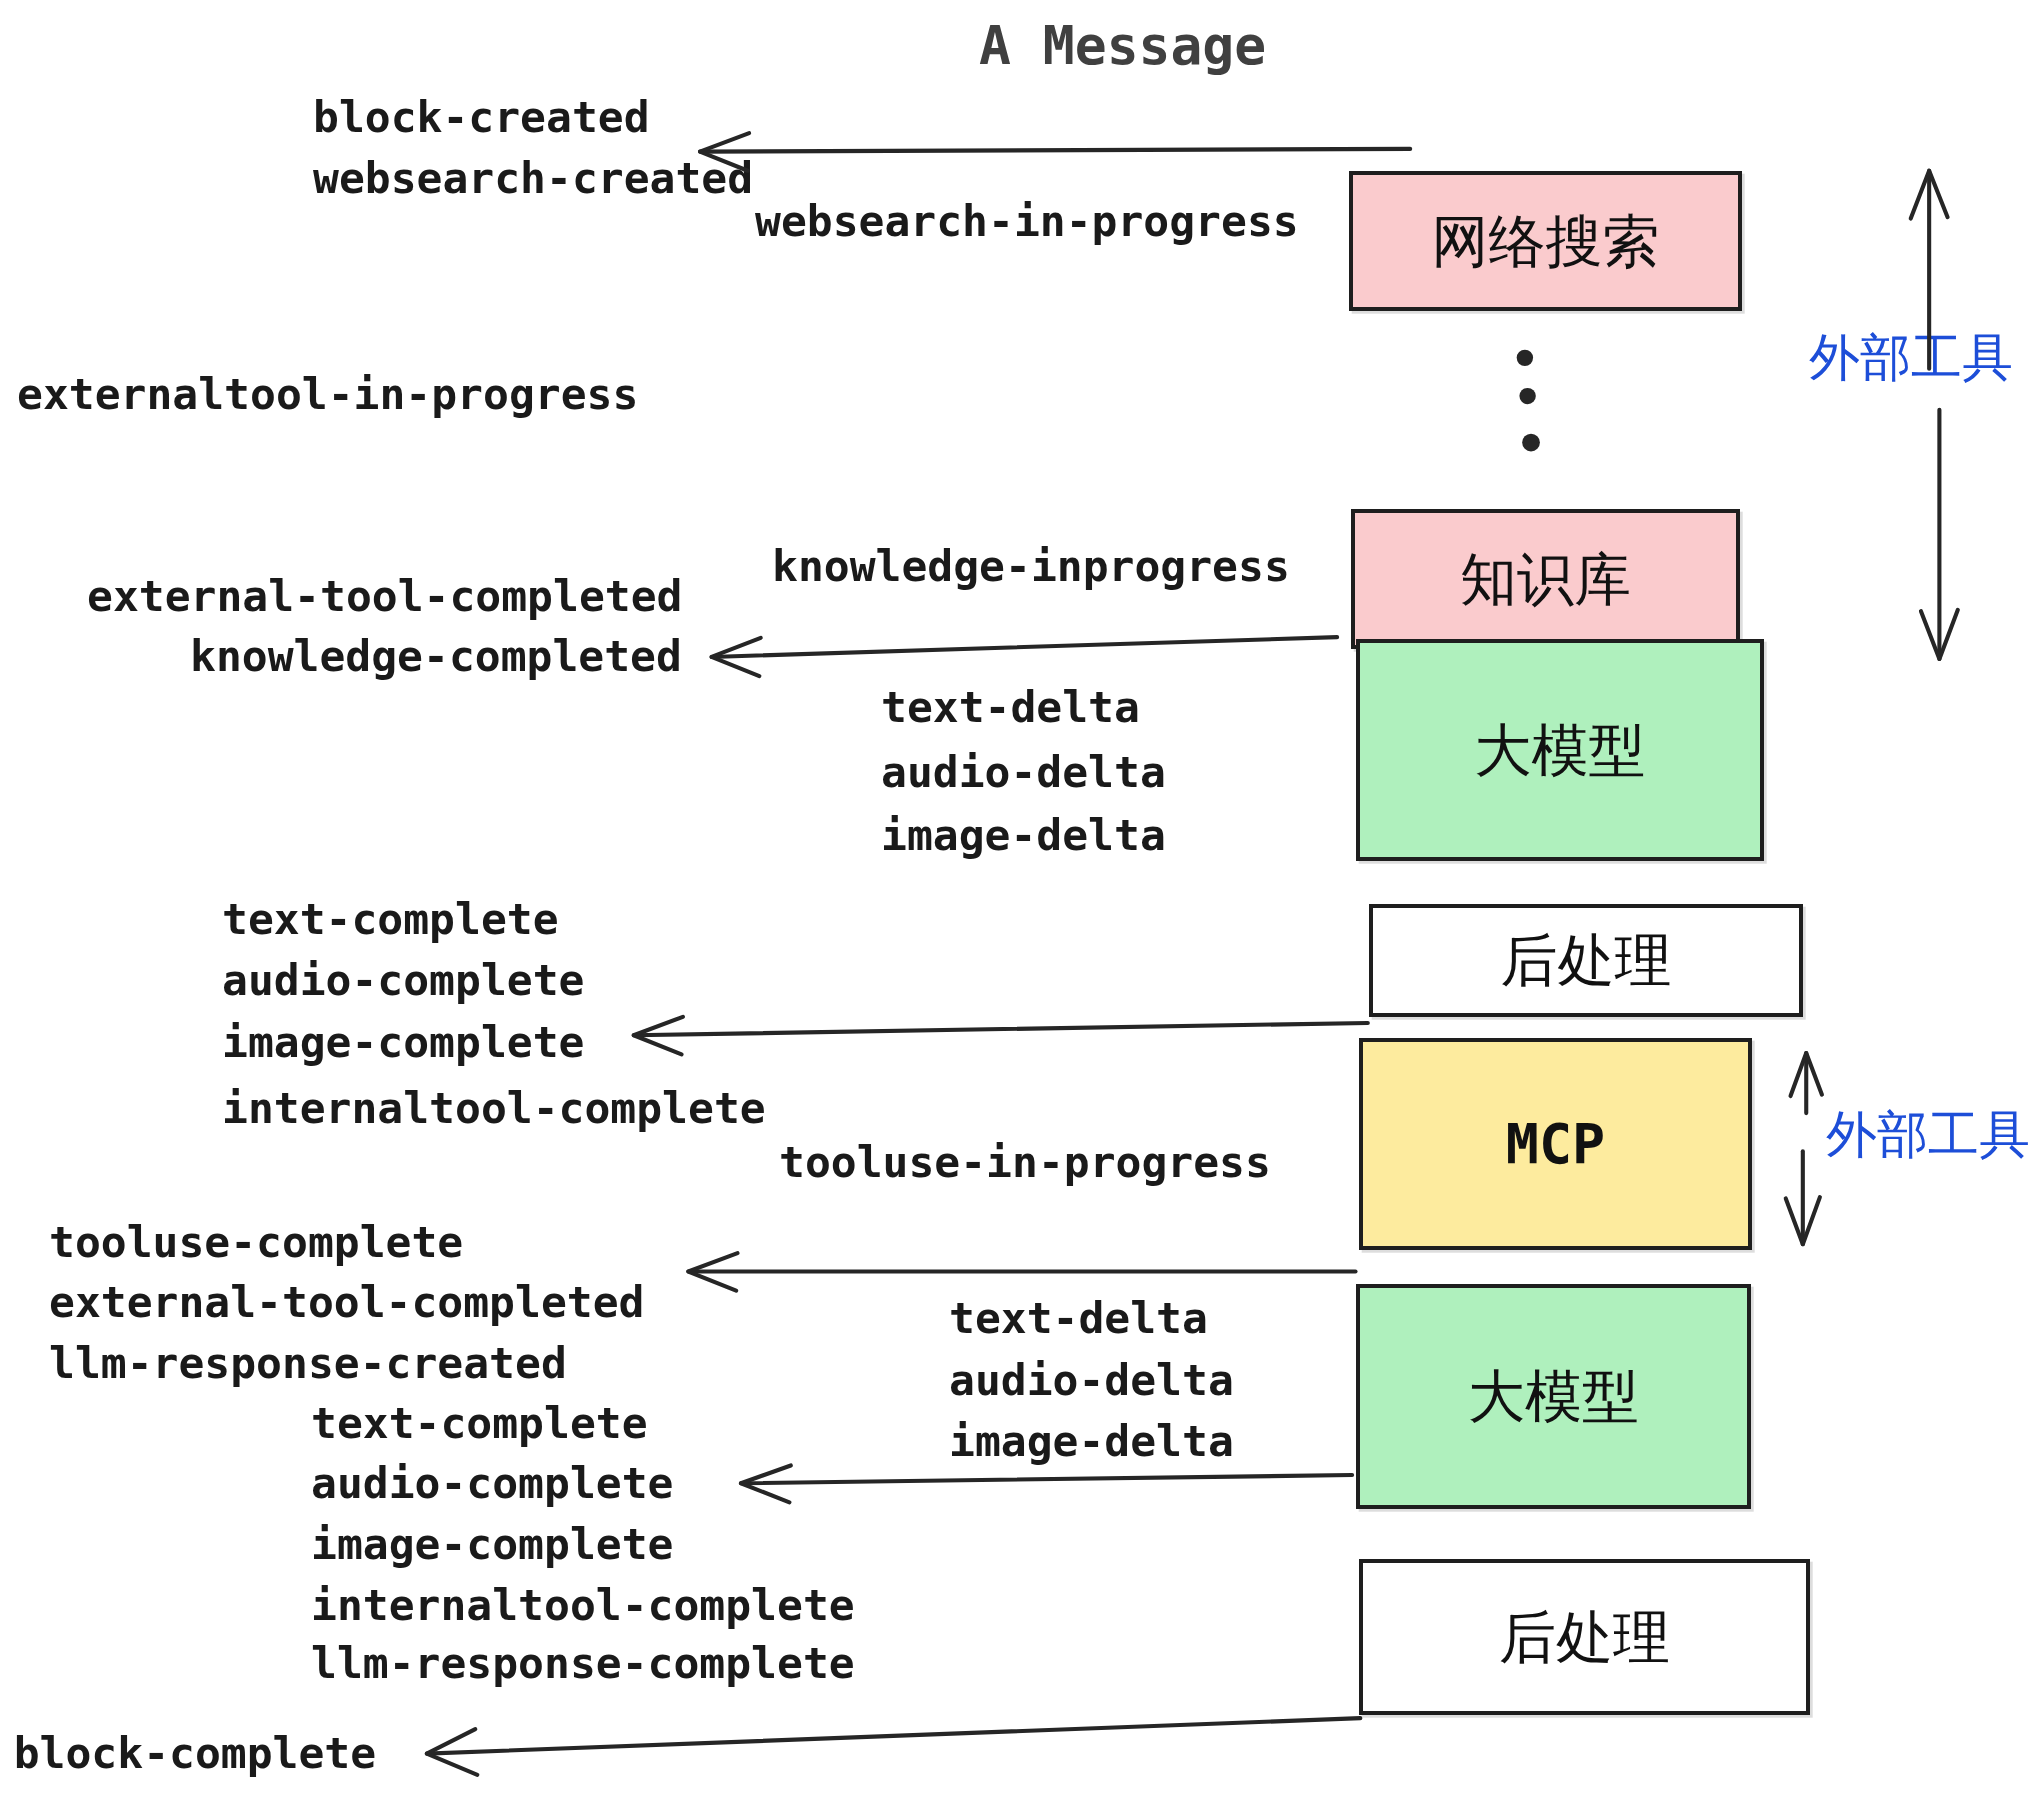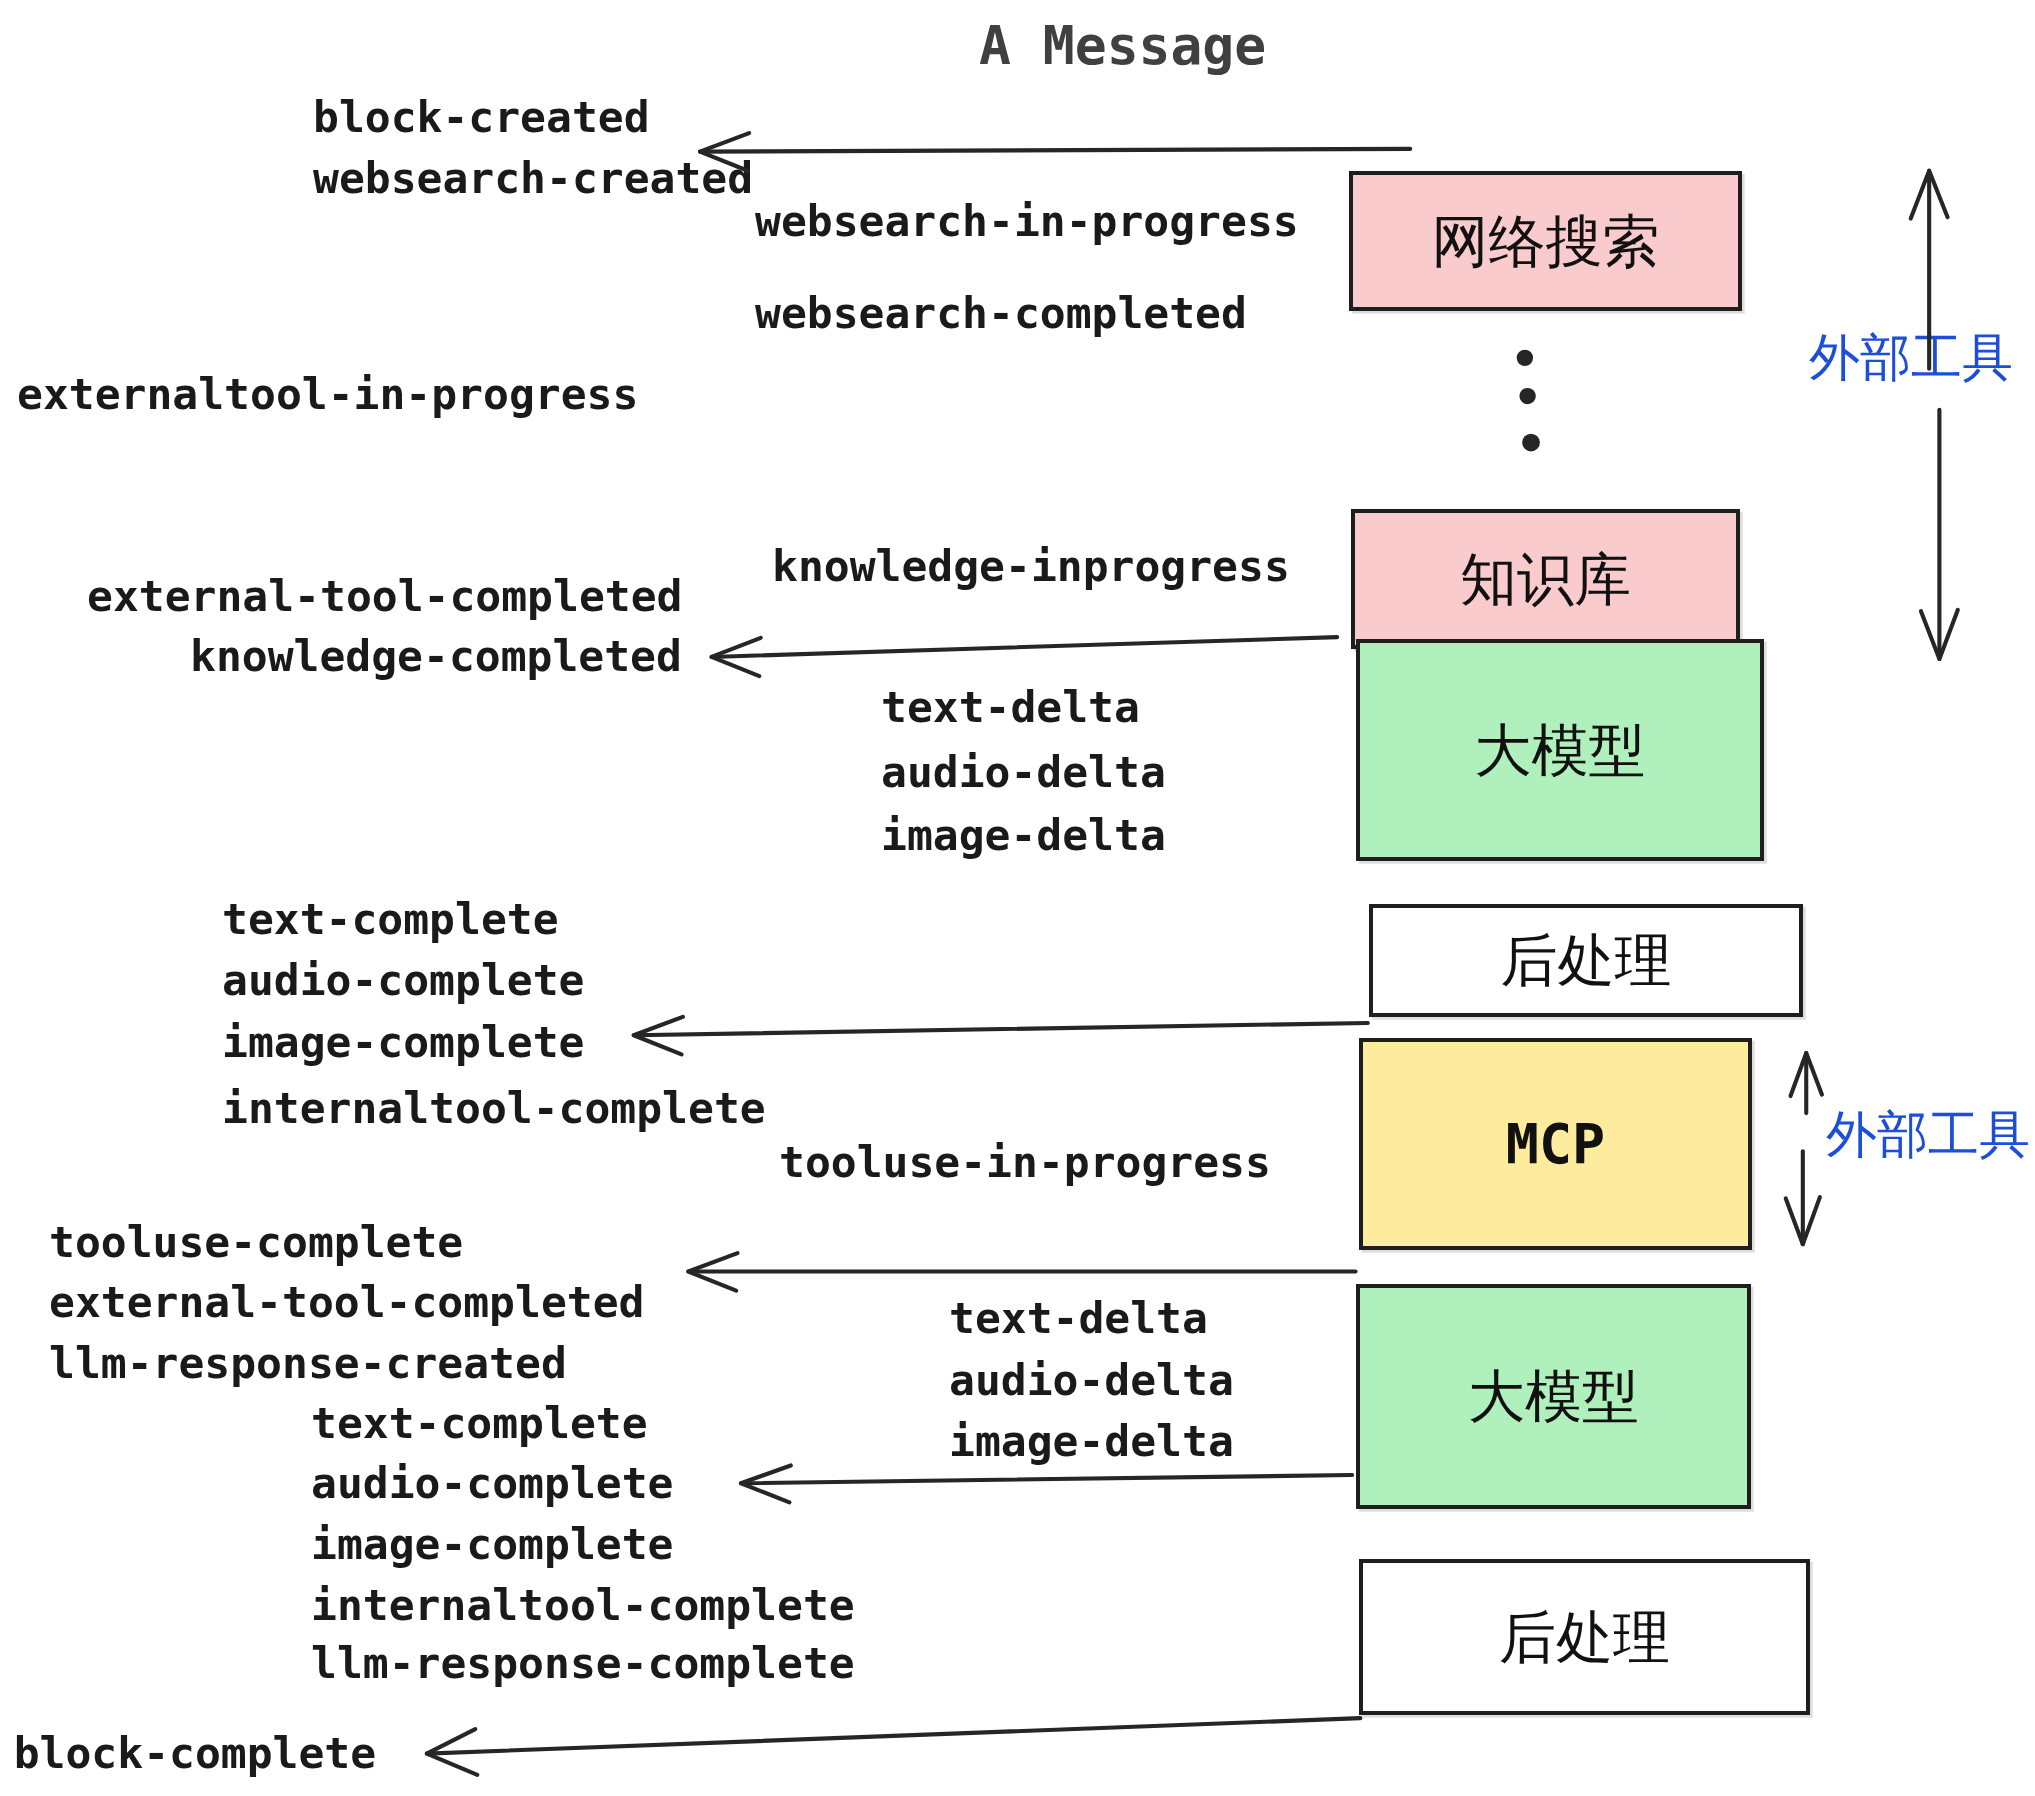--- a/index.html
+++ b/index.html
@@ -94,21 +94,20 @@
   <div class="ev" style="left:49px;top:1302px;">external-tool-completed</div>
   <div class="ev" style="left:49px;top:1363px;">llm-response-created</div>
   <div class="ev" style="left:311px;top:1423px;">text-complete</div>
   <div class="ev" style="left:311px;top:1483px;">audio-complete</div>
   <div class="ev" style="left:311px;top:1544px;">image-complete</div>
   <div class="ev" style="left:311px;top:1605px;">internaltool-complete</div>
   <div class="ev" style="left:311px;top:1663px;">llm-response-complete</div>
   <div class="ev" style="left:13.7px;top:1753px;">block-complete</div>
 
   <div class="ev" style="left:755px;top:221px;">websearch-in-progress</div>
-  <div class="ev" style="left:755px;top:313px;">websearch-completed</div>
   <div class="ev" style="left:772px;top:566px;text-align:center;">knowledge-inprogress</div>
   <div class="ev" style="left:881px;top:707px;">text-delta</div>
   <div class="ev" style="left:881px;top:772px;">audio-delta</div>
   <div class="ev" style="left:881px;top:835px;">image-delta</div>
   <div class="ev" style="left:779px;top:1162px;">tooluse-in-progress</div>
   <div class="ev" style="left:949px;top:1318px;">text-delta</div>
   <div class="ev" style="left:949px;top:1380px;">audio-delta</div>
   <div class="ev" style="left:949px;top:1441px;">image-delta</div>
 
   <div class="box pink" style="left:1349px;top:171px;width:393px;height:140px;">

